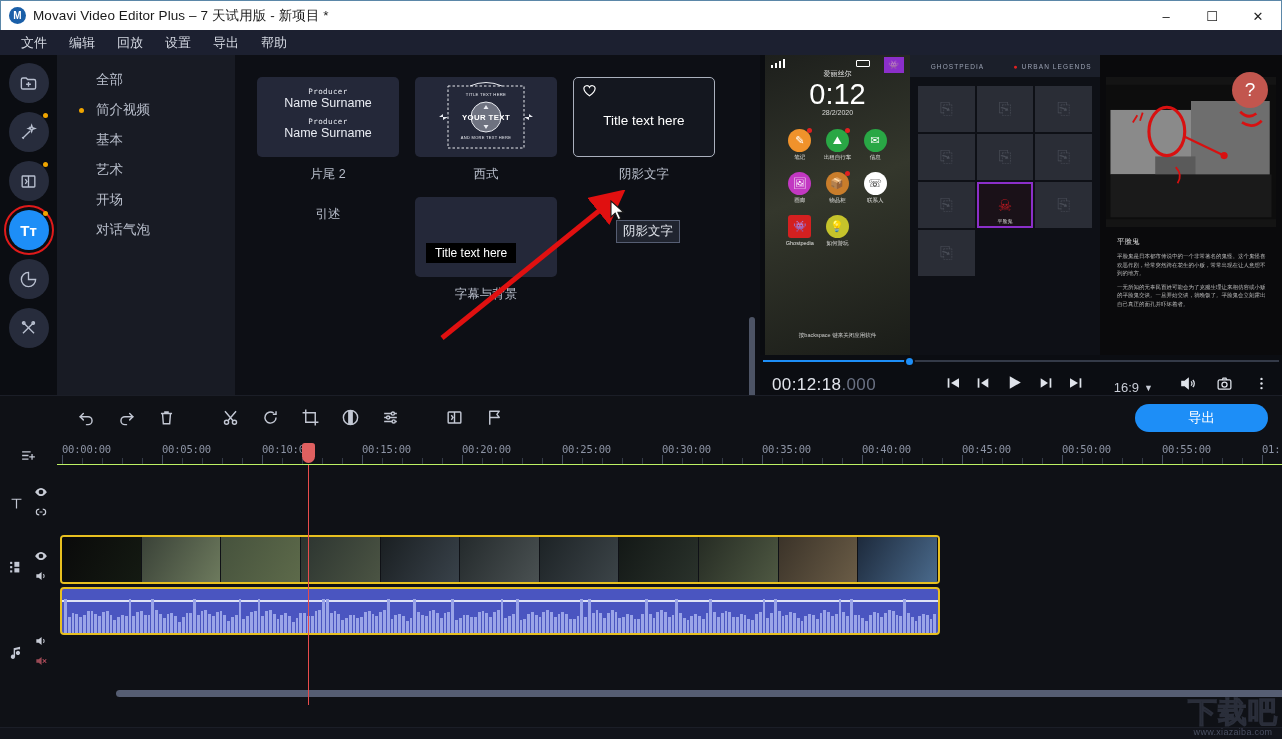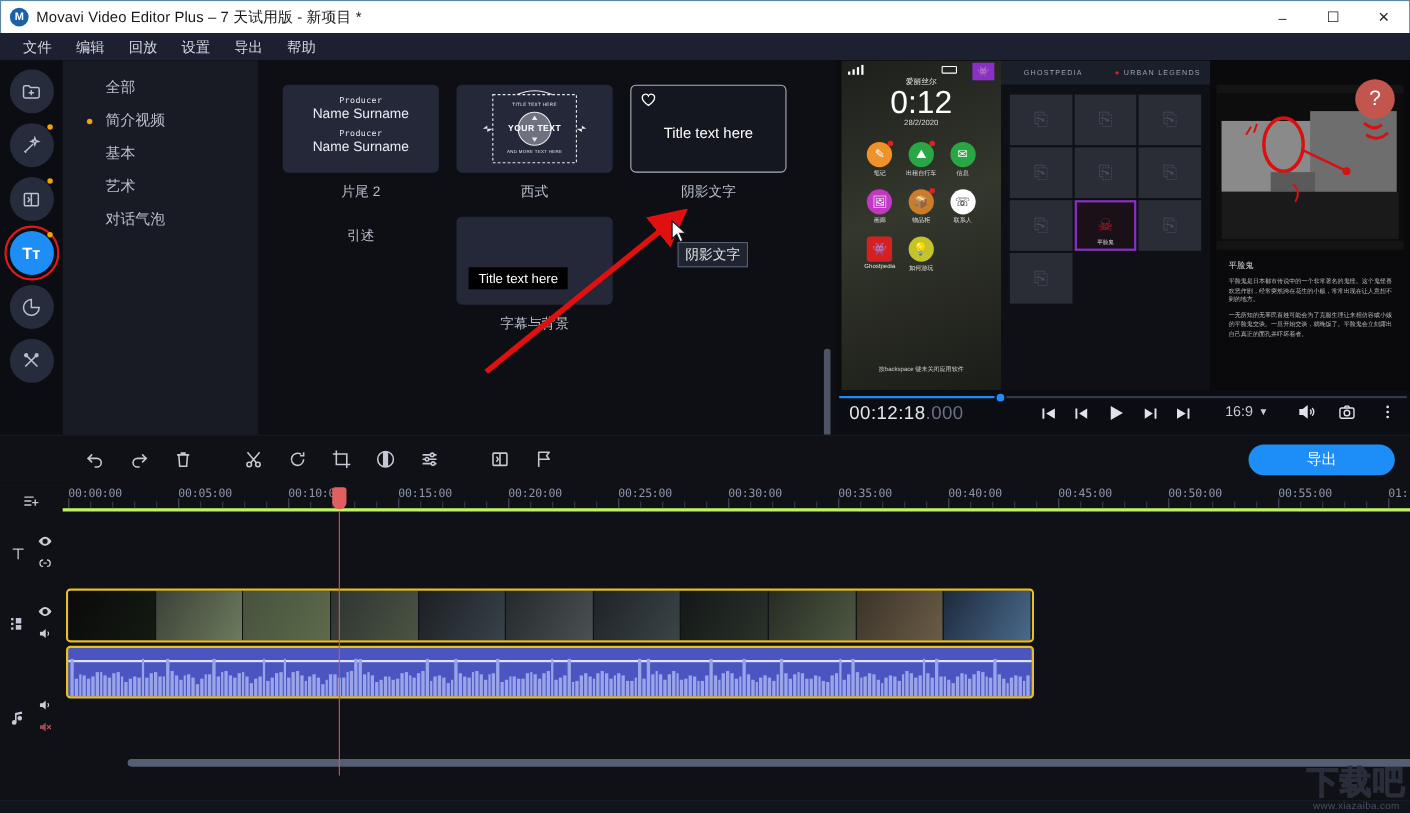--- a/index.html
+++ b/index.html
@@ -153,21 +153,21 @@
   .art-txt { position:absolute; top:182px; left:17px; right:14px; color:#bdbdbd; }
   .art-txt h5 { font-size:7.5px; margin-bottom:5px; color:#ddd; font-weight:normal; }
   .art-txt p { font-size:5.5px; line-height:1.55; margin-bottom:5px; }
 
   #seekbar { height:11px; position:relative; background:#0b0d12; }
   #seek-track { position:absolute; left:3px; right:3px; top:5px; height:2px; background:#343a48; }
   #seek-fill { position:absolute; left:3px; top:5px; height:2px; width:146px; background:#1d8ef7; }
   #seek-knob { position:absolute; left:144px; top:1px; width:11px; height:11px;
                border-radius:50%; background:#1d8ef7; border:2px solid #0b0d12; }
 
-  #pctrl { flex:1; display:flex; align-items:flex-start; padding:0 12px; }
+  #pctrl { flex:1; display:flex; align-items:flex-end; padding:0 12px; }
   #timecode { font-size:17px; color:#e2e5ec; letter-spacing:.4px; }
   #timecode .ms { color:#6a7183; }
   #transport { margin-left:auto; display:flex; align-items:center; gap:14px; color:#dfe3ea; }
   #transport svg { width:16px; height:16px; }
   #transport .play svg { width:19px; height:19px; }
   #ratio { margin-left:30px; font-size:13px; color:#c8ccd6; display:flex;
            align-items:center; gap:5px; }
   #rt-icons { margin-left:26px; display:flex; align-items:center; gap:20px; color:#dfe3ea; }
   #rt-icons svg { width:17px; height:17px; }
 
@@ -187,21 +187,21 @@
   
   #timeline { height:288px; background:#0f1116; position:relative; display:flex; }
   #track-head { width:57px; background:#0f1116; position:relative; }
   .th-row { position:absolute; left:0; width:57px; display:flex; align-items:center; }
   .th-ico { color:#c3c8d4; display:flex; align-items:center; justify-content:center; }
   .th-ico svg { width:17px; height:17px; }
   .th-sub { display:flex; flex-direction:column; gap:3px; align-items:center; }
   .th-sub svg { width:14px; height:14px; }
 
   #tl-body { flex:1; position:relative; }
-  #ruler { height:26px; position:relative; border-bottom:3px solid #bef264; }
+  #ruler { height:26px; position:relative; border-bottom:1px solid #bef264; }
   .rl-lbl { position:absolute; top:4px; font-size:10.5px; color:#8d94a5;
             font-family:"DejaVu Sans Mono",monospace; letter-spacing:-.2px; }
   .rl-tick { position:absolute; bottom:0; width:1px; height:6px; background:#343a48; }
   .rl-tick.maj { height:9px; background:#474e60; }
 
   #playhead { position:absolute; top:26px; bottom:22px; left:251px; width:1px;
               background:#e84c4c; z-index:30; }
   #ph-knob { position:absolute; top:4px; left:245px; width:13px; height:20px;
              background:#e06060; border-radius:3px 3px 7px 7px; z-index:31; }
 
@@ -308,20 +308,23 @@
       </div>
     <div class="cat">
       <span class="dot"></span>
       <span>简介视频</span>
       </div>
     <div class="cat">
       <span>基本</span>
       </div>
     <div class="cat">
       <span>艺术</span>
+      </div>
+    <div class="cat">
+      <span>开场</span>
       </div>
     <div class="cat">
       <span>对话气泡</span>
       </div>
   </div>
 
   <div id="content">
 
     <div id="cards">
 

